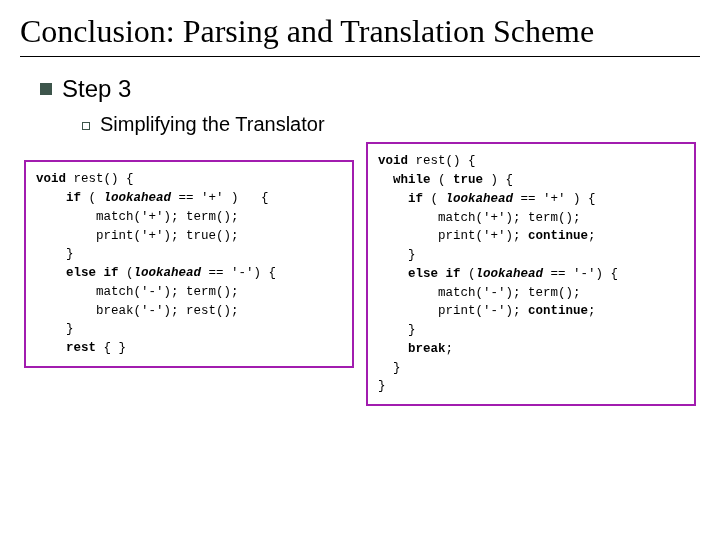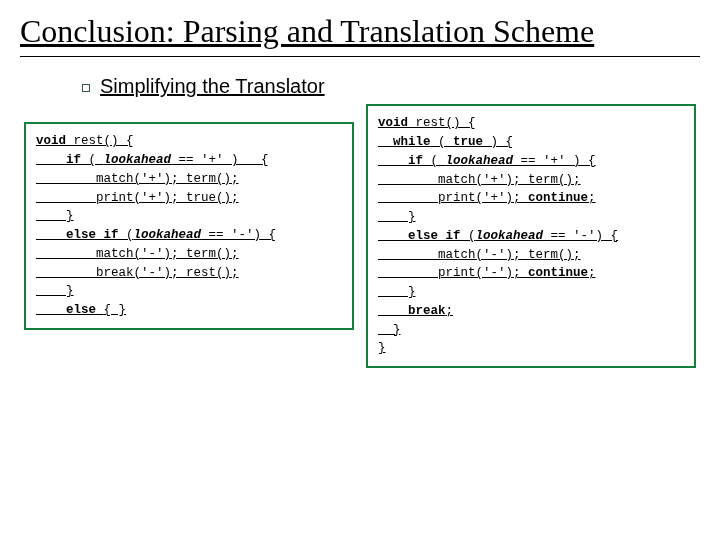--- a/index.html
+++ b/index.html
@@ -1,54 +1,58 @@
 <!DOCTYPE html>
 <html><head>
 <meta charset="utf-8">
 <style>
   * { margin: 0; padding: 0; box-sizing: border-box; }
   html, body { width: 720px; height: 540px; font-family: "Times New Roman", serif; background: #fff; color: #000; }
-  .slide { width: 720px; height: 523px; position: relative; padding: 12px 20px 20px 20px; text-decoration: underline; }
+  .slide { width: 720px; height: 523px; position: relative; padding: 12px 20px 20px 20px; }
   .title { font-size: 32px; line-height: 1.2; border-bottom: 1px solid #000; padding-bottom: 6px; margin-bottom: 18px; font-weight: normal; }
   .bullet-row { display: flex; align-items: flex-start; gap: 10px; margin-left: 20px; margin-bottom: 10px; }
   .square-bullet { width: 12px; height: 12px; background: #3d554b; margin-top: 8px; flex-shrink: 0; }
   .bullet-text-lg { font-family: Arial, sans-serif; font-size: 24px; }
   .sub-row { display: flex; align-items: flex-start; gap: 10px; margin-left: 62px; margin-bottom: 4px; }
   .square-bullet-sm { width: 8px; height: 8px; border: 1px solid #3d554b; margin-top: 9px; flex-shrink: 0; }
   .bullet-text-sm { font-family: Arial, sans-serif; font-size: 20px; }
   .boxes { display: flex; gap: 12px; align-items: flex-start; margin-top: 6px; }
-  .codebox { border: 2px solid #15803d; padding: 8px 10px 8px 10px; font-family: "Courier New", monospace; font-size: 12.5px; line-height: 1.5; white-space: pre; }
+  .codebox { border: 2px solid #a21caf; padding: 8px 10px 8px 10px; font-family: "Courier New", monospace; font-size: 12.5px; line-height: 1.5; white-space: pre; }
   .codebox.left { flex: 0 0 330px; margin-top: 18px; margin-left: 4px; }
   .codebox.right { flex: 1; margin-right: 4px; }
   .kw { font-weight: bold; }
   .it { font-style: italic; font-weight: bold; }
 </style>
 </head>
 <body>
 <div class="slide">
 
   <h1 class="title">Conclusion: Parsing and Translation Scheme</h1>
 
+  <div class="bullet-row">
+    <span class="square-bullet"></span>
+    <span class="bullet-text-lg">Step 3</span>
+  </div>
 
   <div class="sub-row">
     <span class="square-bullet-sm"></span>
     <span class="bullet-text-sm">Simplifying the Translator</span>
   </div>
 
   <div class="boxes">
     <div class="codebox left"><span class="kw">void</span><span> rest() {</span>
 <span class="kw">    if</span><span> ( </span><span class="it">lookahead</span><span> == '+' )   {</span>
 <span>        match('+'); term();</span>
 <span>        print('+'); true();</span>
 <span>    }</span>
 <span class="kw">    else if </span><span>(</span><span class="it">lookahead</span><span> == '-') {</span>
 <span>        match('-'); term();</span>
 <span>        break('-'); rest();</span>
 <span>    }</span>
-<span class="kw">    else </span><span>{ }</span></div>
+<span class="kw">    rest </span><span>{ }</span></div>
 
     <div class="codebox right"><span class="kw">void</span><span> rest() {</span>
 <span class="kw">  while</span><span> ( </span><span class="kw">true</span><span> ) {</span>
 <span class="kw">    if</span><span> ( </span><span class="it">lookahead</span><span> == '+' ) {</span>
 <span>        match('+'); term();</span>
 <span>        print('+'); </span><span class="kw">continue</span><span>;</span>
 <span>    }</span>
 <span class="kw">    else if </span><span>(</span><span class="it">lookahead</span><span> == '-') {</span>
 <span>        match('-'); term();</span>
 <span>        print('-'); </span><span class="kw">continue</span><span>;</span>

